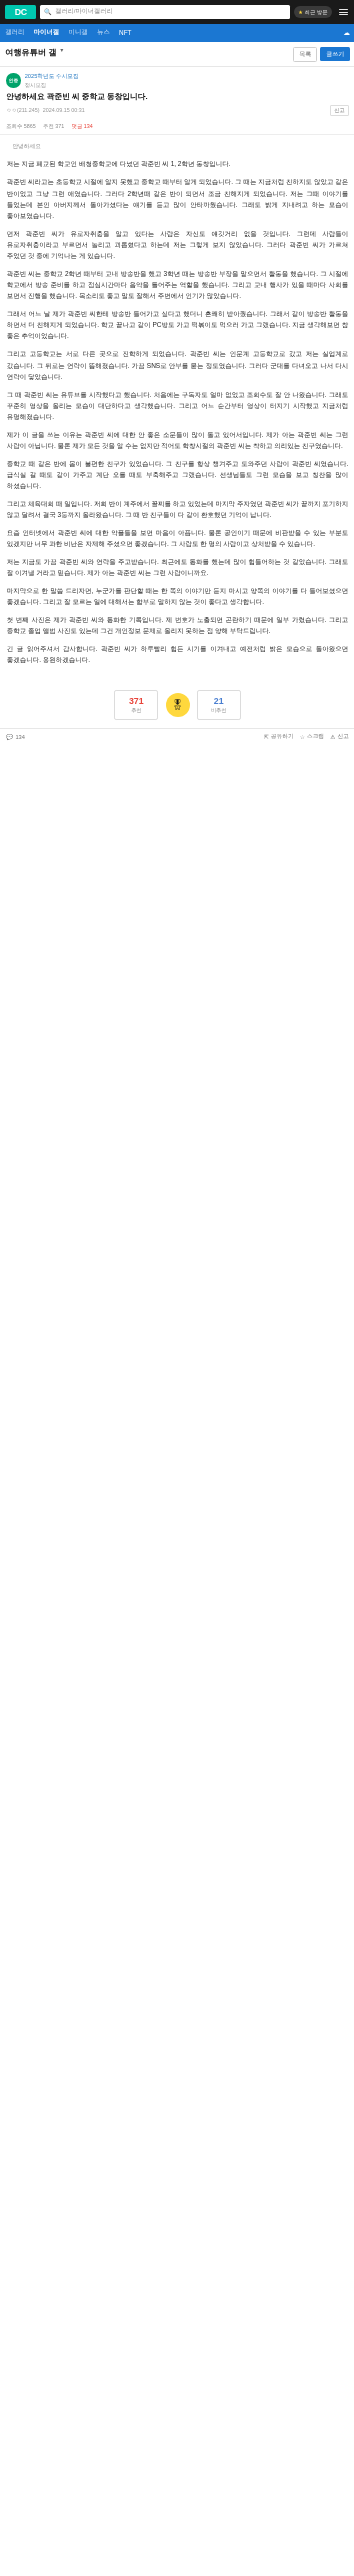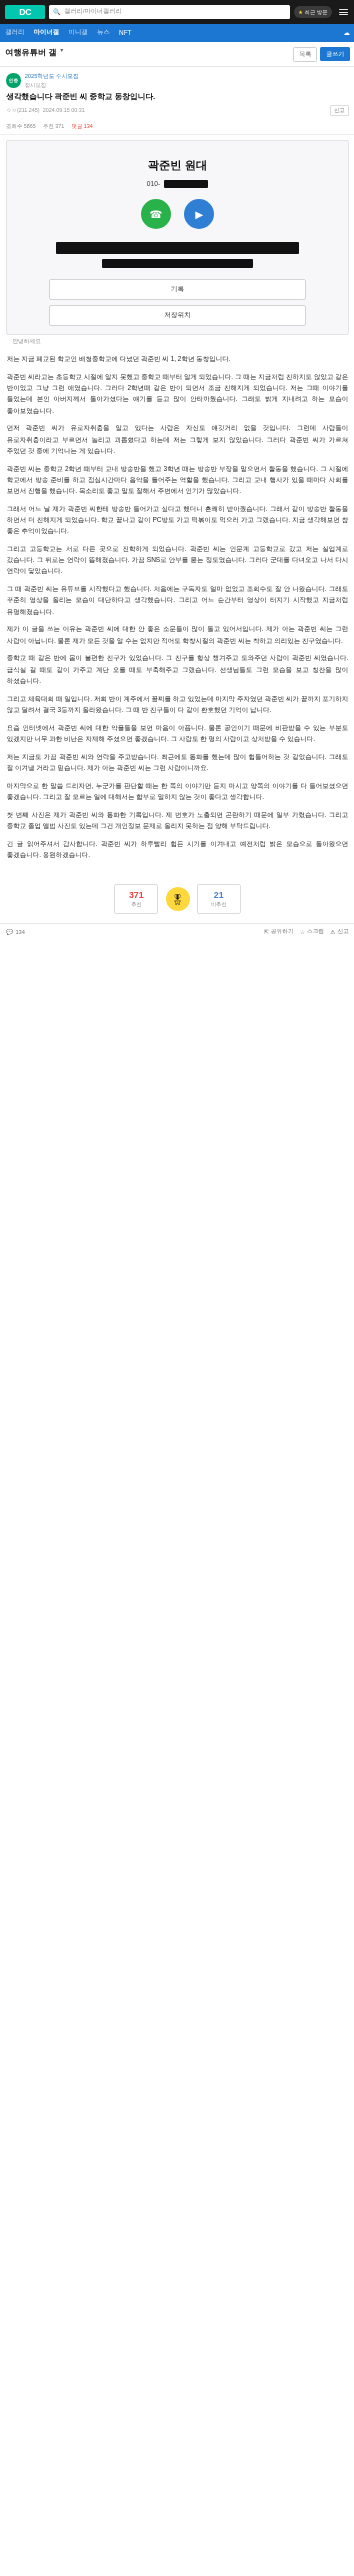--- a/index.html
+++ b/index.html
@@ -15,21 +15,21 @@
   
   .topbar {
     background: #1a1a1a;
     height: 24px;
     display: flex;
     align-items: center;
     padding: 0 5.2px;
     gap: 4.1px;
   }
   .logo {
-    width: 40px; height: 13.4px;
+    width: 31px; height: 13.4px;
     background: #00c7ae;
     color: #fff;
     font-weight: bold;
     font-size: 8.8px;
     display:flex; align-items:center; justify-content:center;
     border-radius: 1.5px;
     letter-spacing: -0.5px;
   }
   .searchbox {
     flex: 1;
@@ -259,52 +259,37 @@
 </div>
 
 <div class="posthead">
   <div class="ph-row">
     <div class="badge-round">인증</div>
     <div>
       <div class="ph-cat">2025학년도 수시모집</div>
       <div class="ph-sub">정시모집</div>
     </div>
   </div>
-  <div class="ph-title">생각했습니다 곽준빈 씨 중학교 동창입니다.</div>
+  <div class="ph-title">안녕하세요 곽준빈 씨 중학교 동창입니다.</div>
   <div class="ph-meta">
     <span>ㅇㅇ(211.245)</span>
     <span>2024.09.15 00:31</span>
     <span class="right">
       <span class="chip">신고</span>
     </span>
   </div>
 </div>
 
 <div class="stats">
   <span><span>조회수</span> <span>5865</span></span>
   <span><span>추천</span> <span>371</span></span>
   <span class="cmt"><span>댓글</span> <span>134</span></span>
 </div>
 
 <div class="shotwrap">
-  <div class="phoneshot">
-    <div class="ps-name">곽준빈 원대</div>
-    <div class="ps-numrow">
-      <span class="ps-num">010-</span>
-      <span class="ps-redact"></span>
-    </div>
-    <div class="ps-circles">
-      <div class="ps-circle c-green">☎</div>
-      <div class="ps-circle c-blue">▶</div>
-    </div>
-    <div class="ps-bar"></div>
-    <div class="ps-bar2"></div>
-    <div class="ps-btn">기록</div>
-    <div class="ps-btn">저장위치</div>
-  </div>
   <div class="shot-caption">안녕하세요</div>
 </div>
 
 <div class="article">
   <p>저는 지금 폐교된 학교인 배청중학교에 다녔던 곽준빈 씨 1, 2학년 동창입니다.</p>
   <p>곽준빈 씨라고는 초등학교 시절에 알지 못했고 중학교 때부터 알게 되었습니다. 그 때는 지금처럼 친하지도 않았고 같은 반이었고 그냥 그런 애였습니다. 그러다 2학년때 같은 반이 되면서 조금 친해지게 되었습니다. 저는 그때 이야기를 들었는데 본인 아버지께서 돌아가셨다는 얘기를 듣고 많이 안타까웠습니다. 그래도 밝게 지내려고 하는 모습이 좋아보였습니다.</p>
   <p>먼저 곽준빈 씨가 유로자취충을 알고 있다는 사람은 자신도 얘깃거리 없을 것입니다. 그런데 사람들이 유로자취충이라고 부르면서 놀리고 괴롭혔다고 하는데 저는 그렇게 보지 않았습니다. 그러다 곽준빈 씨가 가르쳐 주었던 것 중에 기억나는 게 있습니다.</p>
   <p>곽준빈 씨는 중학교 2학년 때부터 교내 방송반을 했고 3학년 때는 방송반 부장을 맡으면서 활동을 했습니다. 그 시절에 학교에서 방송 준비를 하고 점심시간마다 음악을 틀어주는 역할을 했습니다. 그리고 교내 행사가 있을 때마다 사회를 보면서 진행을 했습니다. 목소리도 좋고 말도 잘해서 주변에서 인기가 많았습니다.</p>
   <p>그래서 어느 날 제가 곽준빈 씨한테 방송반 들어가고 싶다고 했더니 흔쾌히 받아줬습니다. 그래서 같이 방송반 활동을 하면서 더 친해지게 되었습니다. 학교 끝나고 같이 PC방도 가고 떡볶이도 먹으러 가고 그랬습니다. 지금 생각해보면 참 좋은 추억이었습니다.</p>
   <p>그리고 고등학교는 서로 다른 곳으로 진학하게 되었습니다. 곽준빈 씨는 인문계 고등학교로 갔고 저는 실업계로 갔습니다. 그 뒤로는 연락이 뜸해졌습니다. 가끔 SNS로 안부를 묻는 정도였습니다. 그러다 군대를 다녀오고 나서 다시 연락이 닿았습니다.</p>

